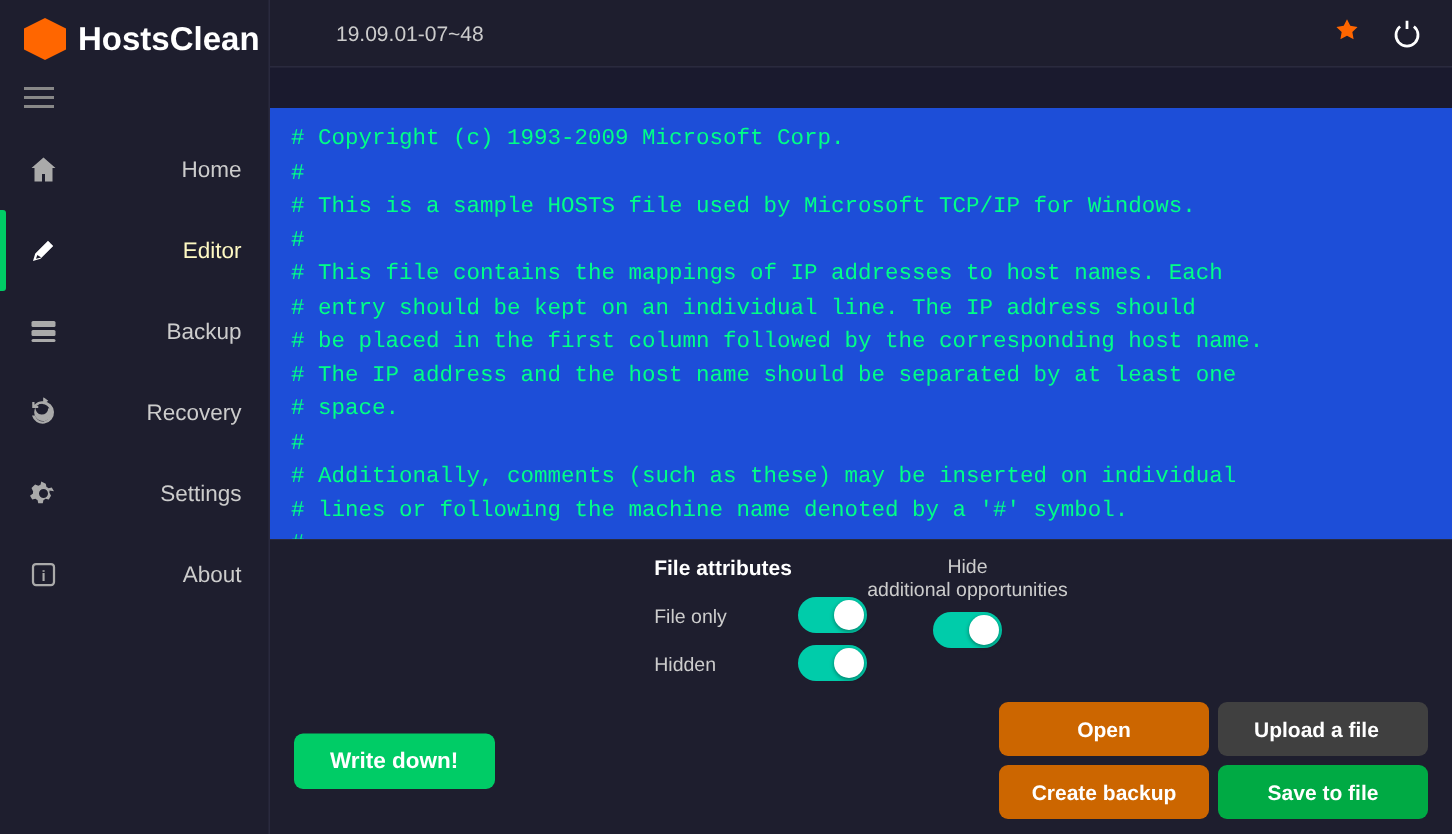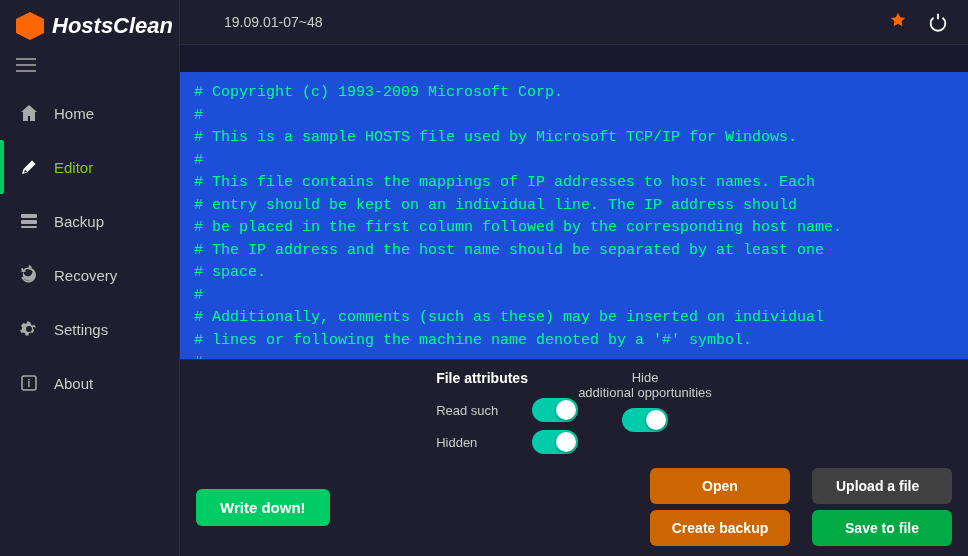--- a/index.html
+++ b/index.html
@@ -20,21 +20,20 @@
       flex-direction: column;
       flex-shrink: 0;
       border-right: 1px solid #2a2a3e;
     }
 
     .app-logo {
       padding: 12px 16px;
       display: flex;
       align-items: center;
       gap: 8px;
-      font-style: italic;
     }
 
     .logo-icon {
       width: 28px;
       height: 28px;
       background: #ff6600;
       clip-path: polygon(50% 0%, 100% 25%, 100% 75%, 50% 100%, 0% 75%, 0% 25%);
       flex-shrink: 0;
     }
 
@@ -66,24 +65,25 @@
     .nav-item {
       display: flex;
       align-items: center;
       gap: 14px;
       padding: 16px 18px;
       cursor: pointer;
       color: #cccccc;
       font-size: 16px;
       position: relative;
       transition: background 0.15s;
+      justify-content: space-between;
     }
 
     .nav-item.active {
-      color: #84cc16;
+      color: #fef9c3;
     }
 
     .nav-item.active::before {
       content: '';
       position: absolute;
       left: 0;
       top: 0;
       bottom: 0;
       width: 4px;
       background: #00cc66;
@@ -270,21 +270,21 @@
       border: none;
       padding: 10px 24px;
       font-size: 15px;
       font-weight: bold;
       border-radius: 6px;
       cursor: pointer;
     }
 
     .btn-row {
       display: flex;
-      gap: 22px;
+      gap: 6px;
     }
 
     .btn-open {
       background: #cc6600;
       color: white;
       border: none;
       padding: 10px 24px;
       font-size: 14px;
       font-weight: bold;
       border-radius: 6px;
@@ -450,21 +450,21 @@
 # localhost name resolution is handled within DNS itself.
 #     127.0.0.1       localhost
 #     ::1             localhost</div>
 
     <div id="bottom-panel">
       <div class="bottom-row1">
 
         <div class="file-attributes">
           <div class="file-attributes-title">File attributes</div>
           <div class="attr-row">
-            <span class="attr-label">Read such</span>
+            <span class="attr-label">File only</span>
             <div class="toggle-container">
               <div class="track"></div>
               <div class="thumb"></div>
             </div>
           </div>
           <div class="attr-row">
             <span class="attr-label">Hidden</span>
             <div class="toggle-container">
               <div class="track"></div>
               <div class="thumb"></div>

